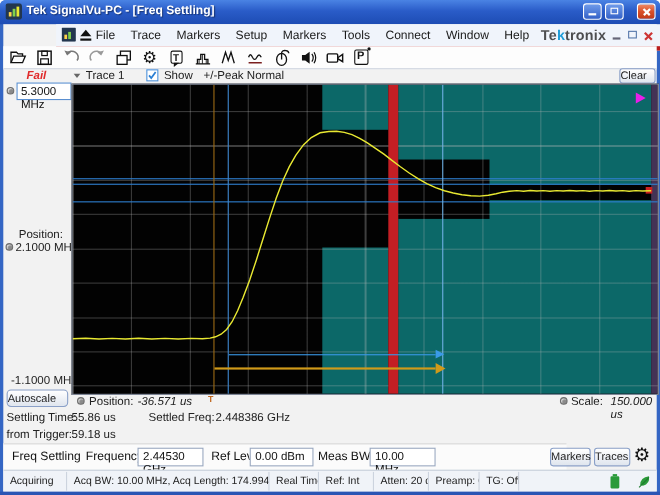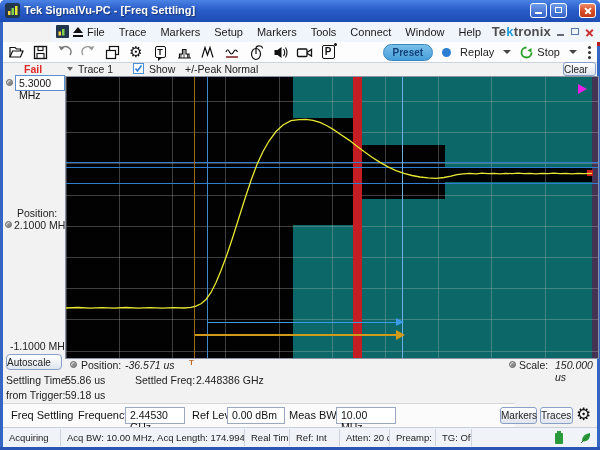--- a/index.html
+++ b/index.html
@@ -210,41 +210,24 @@
         <div class="tool">
           <svg width="17" height="17">
               <rect x="1.5" y="5" width="9.5" height="7.5" rx="1" fill="none" stroke="#111" stroke-width="1.3"></rect>
               <path d="M11 8.5 L15.5 5.5 V12 L11 9.2" fill="none" stroke="#111" stroke-width="1.3"></path>
             </svg>
         </div>
         <div class="tool">
           <div class="pbox"><span>P</span><div class="dot"></div></div>
         </div>
       </div>
-      <div class="rt-cluster">
-        <div class="preset-pill">Preset</div>
-        <span class="blue-dot"></span>
-        <span>Replay</span>
-        <span class="caret"></span>
-        <svg width="13" height="13">
-            <path d="M6.5 1.5 A5 5 0 1 0 11.5 6.5" fill="none" stroke="#2aa02a" stroke-width="1.8"></path>
-            <path d="M11.5 2 L11.5 6.5 L7.5 4.5 Z" fill="#2aa02a"></path>
-          </svg>
-        <span style="margin-left:-5px;">Stop</span>
-        <span class="caret"></span>
-        <div class="vdots">
-            <i></i>
-            <i></i>
-            <i></i>
-          </div>
-      </div>
     </div>
 
     <div class="tracerow">
-      <span class="abs fail" style="left:21px;top:1px;">Fail</span>
+      <span class="abs fail" style="left:21px;top:1px;font-style:italic;">Fail</span>
       <span class="abs small-caret" style="left:64px;top:5px;"></span>
       <span class="abs" style="left:75px;top:1px;">Trace 1</span>
       <span class="abs checkbox" style="left:130px;top:1px;">
         <svg width="9" height="9" style="position:absolute;left:0px;top:0px;">
             <path d="M1.5 4.5 L3.5 7 L7.5 1.5" fill="none" stroke="#2a7fd4" stroke-width="1.6"></path>
           </svg>
       </span>
       <span class="abs" style="left:146px;top:1px;">Show</span>
       <span class="abs" style="left:182px;top:1px;text-align:center;">+/-Peak Normal</span>
       <div class="abs btn" style="left:560px;top:0px;width:33px;height:14px;line-height:13px;">Clear</div>

